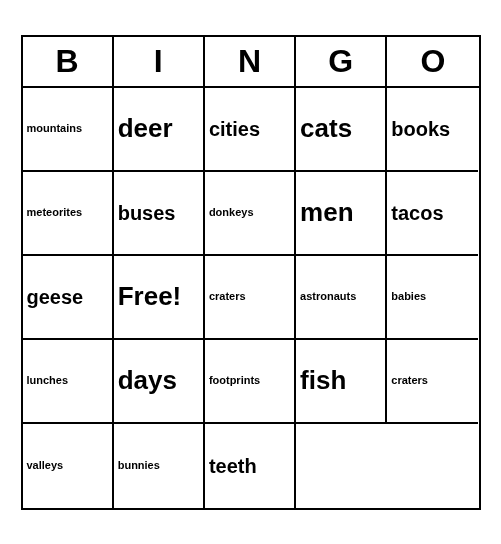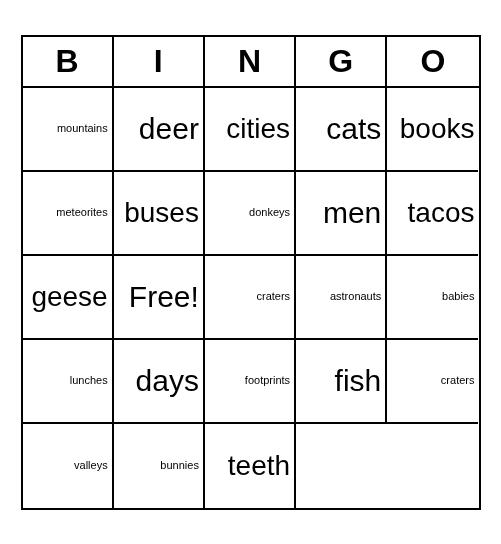--- a/index.html
+++ b/index.html
@@ -45,45 +45,46 @@
       display: grid;
       grid-template-columns: repeat(5, 1fr);
       grid-template-rows: repeat(5, 1fr);
     }
 
     .bingo-cell {
       border-right: 2px solid #000;
       border-bottom: 2px solid #000;
       display: flex;
       align-items: center;
-      justify-content: flex-end;
+      justify-content: flex-start;
       text-align: center;
       padding: 0 4px;
       min-height: 84px;
+      font-weight: bold;
     }
 
     .bingo-cell:nth-child(5n) {
       border-right: none;
     }
 
     .bingo-cell:nth-child(n+21) {
       border-bottom: none;
     }
 
     .cell-text {
       font-size: 13px;
       line-height: 1.2;
     }
 
     .cell-text.large {
-      font-size: 30px;
+      font-size: 26px;
     }
 
     .cell-text.medium {
-      font-size: 28px;
+      font-size: 20px;
     }
 
     .cell-text.small {
       font-size: 11px;
     }
   </style>
 </head>
 <body>
 
 <div class="bingo-card">

